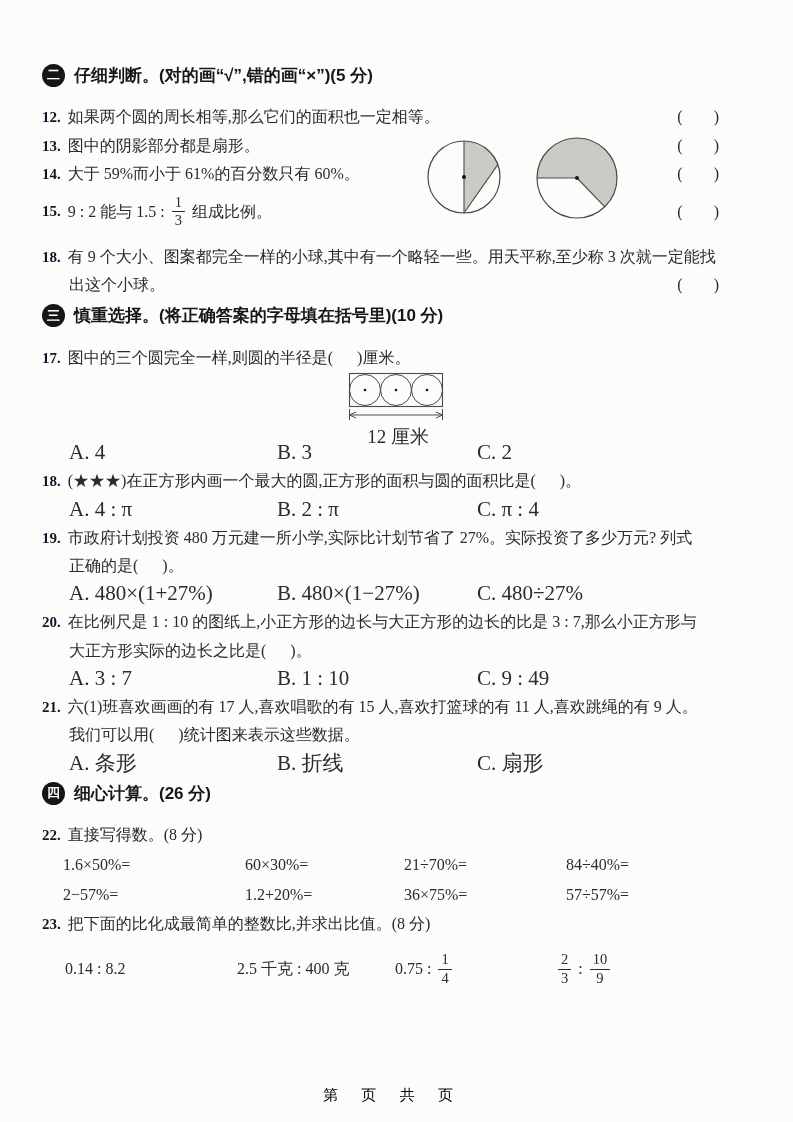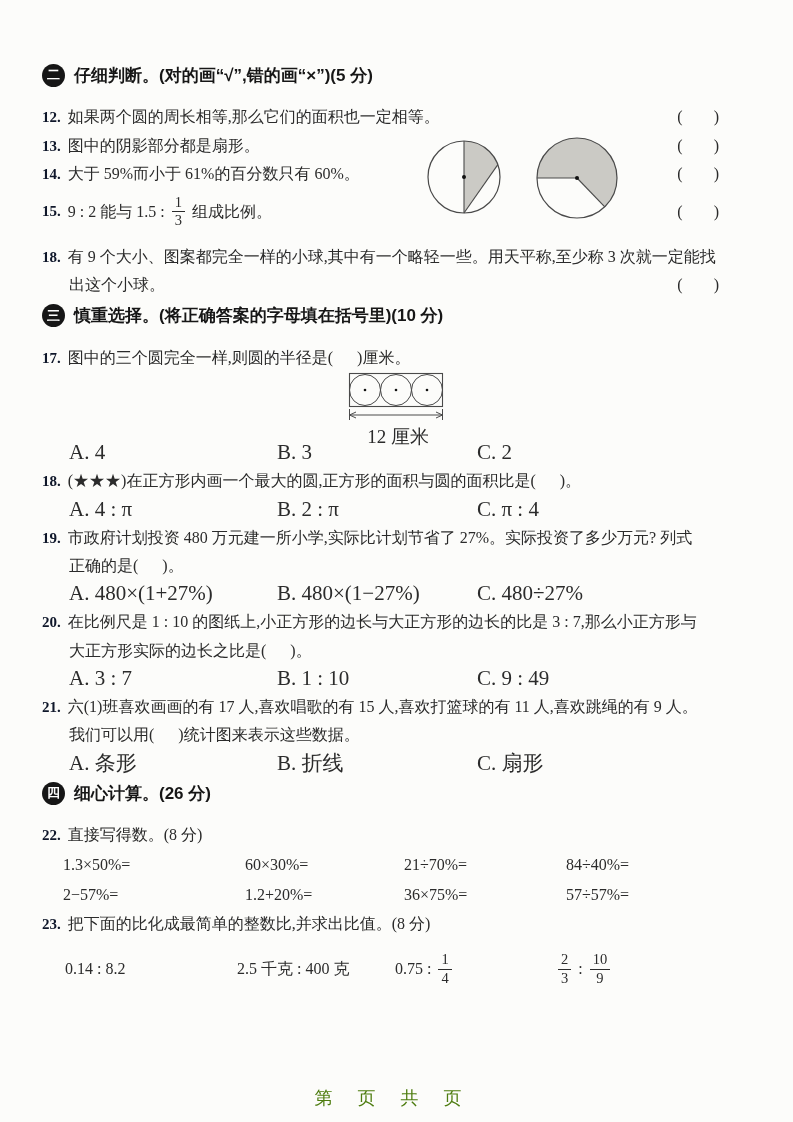--- a/index.html
+++ b/index.html
@@ -60,21 +60,21 @@
 
   .expr-row { display:flex; align-items:center; height:58px; padding-left:23px; font-size:16px; margin-top:2px; }
   .expr { display:flex; align-items:center; }
   .expr.e1 { width:172px; }
   .expr.e2 { width:158px; }
   .expr.e3 { width:160px; }
 
   .footer {
     position:absolute; left:0; right:12px; top:1086px; text-align:center;
     font-family:"Liberation Sans","DejaVu Sans",sans-serif;
-    font-size:18px; letter-spacing:5px; color:#4d7c0f;
+    font-size:15px; letter-spacing:5px; color:#000000;
   }
 </style>
 </head>
 <body>
 
 <div class="page">
 
   <svg class="judge-diagram" width="200" height="86" viewBox="0 0 200 86">
     <g>
       <path d="M 38 5 A 36 36 0 0 1 71.83 28.69 L 38 77 Z" fill="#cbcac5" stroke="none"></path>
@@ -223,21 +223,21 @@
     <div class="sec-header sec-gap2">
         <span class="badge" data-bind="calc.badge">四</span>
         <span data-bind="calc.title">细心计算。(26 分)</span>
       </div>
 
     <div class="q-row">
         <span class="qnum" data-bind="calc.q22.num">22.</span>
         <span data-bind="calc.q22.text">直接写得数。(8 分)</span>
       </div>
     <div class="calc-row">
-        <span class="c1" data-bind="calc.q22.row1.0">1.3×50%=</span>
+        <span class="c1" data-bind="calc.q22.row1.0">1.6×50%=</span>
         <span class="c2" data-bind="calc.q22.row1.1">60×30%=</span>
         <span class="c3" data-bind="calc.q22.row1.2">21÷70%=</span>
         <span data-bind="calc.q22.row1.3">84÷40%=</span>
       </div>
     <div class="calc-row">
         <span class="c1" data-bind="calc.q22.row2.0">2−57%=</span>
         <span class="c2" data-bind="calc.q22.row2.1">1.2+20%=</span>
         <span class="c3" data-bind="calc.q22.row2.2">36×75%=</span>
         <span data-bind="calc.q22.row2.3">57÷57%=</span>
       </div>

